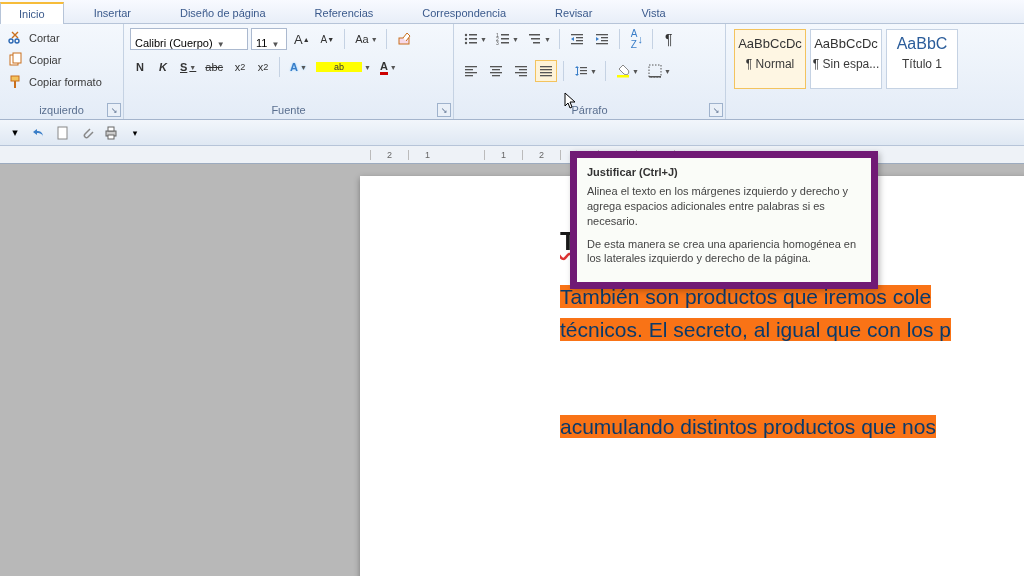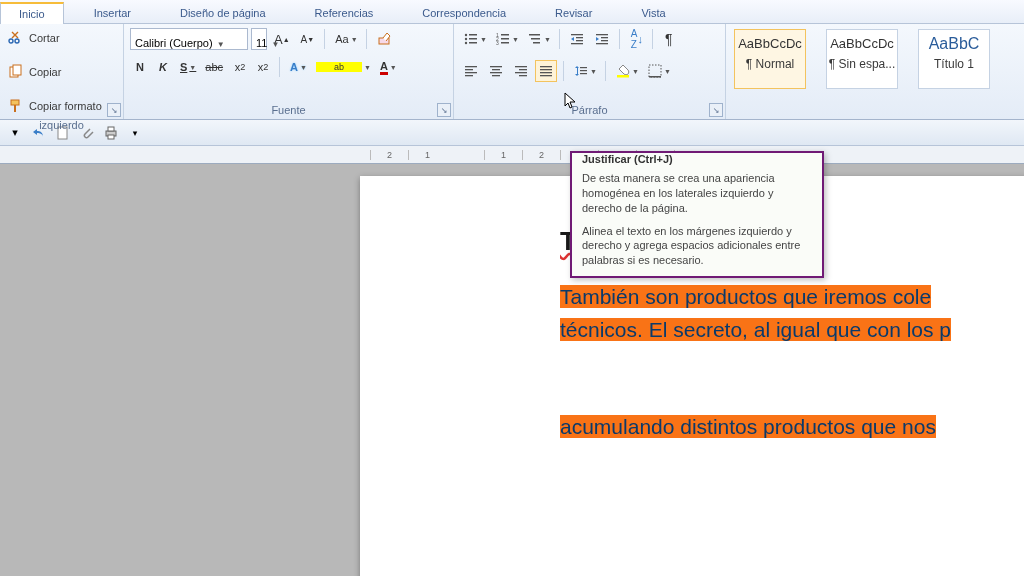--- a/index.html
+++ b/index.html
@@ -27,41 +27,41 @@
 .combo .arrow { margin-left:4px; font-size:8px; color:#555; }
 .btn { min-width:20px; height:22px; display:flex; align-items:center; justify-content:center; cursor:pointer; padding:0 3px; color:#333; border:1px solid transparent; }
 .btn.split { padding-right:1px; }
 .btn .dd { font-size:7px; margin-left:2px; color:#555; }
 .sep { width:1px; height:20px; background:#c5d2e3; margin:0 3px; }
 
 
 .para-col { display:flex; flex-direction:column; gap:4px; }
 
 
-.styles { display:flex; gap:20px; padding:2px;justify-content:space-between; }
+.styles { display:flex; gap:4px; padding:2px;justify-content:space-between; }
 .style-box { width:72px; height:60px; border:1px solid #c5d2e3; background:#fff; display:flex; flex-direction:column; align-items:center; justify-content:center; cursor:pointer; }
 .style-box.sel { border-color:#f3c35e; background:#fef6e3; }
 .style-preview { font-size:13px; flex:1; display:flex; align-items:center; color:#333; }
 .style-name { font-size:12px; color:#3a3a3a; padding-bottom:17px; }
 
 
 .qat { height:26px; background:linear-gradient(#f2f6fb,#dfe8f3); border-bottom:1px solid #b6c4d8; display:flex; align-items:center; padding:0 6px; gap:6px; }
 .qat .qbtn { width:18px; height:18px; display:flex; align-items:center; justify-content:center; cursor:pointer; }
 
 
 .workspace { position:absolute; top:146px; left:0; right:0; bottom:0; background:#b8b8b8; }
 .ruler { position:absolute; top:0; left:0; right:0; height:18px; background:#eef2f7; border-bottom:1px solid #9cabbf; font-size:9px; color:#666; display:flex; align-items:center; padding-left:370px; gap:0; overflow:hidden; }
 .ruler .tick { width:38px; text-align:center; border-left:1px solid #bbb; }
 .page { position:absolute; top:30px; left:360px; width:900px; background:#fff; box-shadow:0 2px 6px rgba(0,0,0,.35); padding:50px 40px 40px 200px; min-height:700px; }
 .doc-title { font-size:26px; font-weight:bold; color:#1a1a1a; text-decoration:underline wavy #d33; margin-bottom:24px; }
 .doc-body { font-size:21px; line-height:1.55; color:#0a3a6b; }
 .doc-body .hl { background:#f97316; }
 
 
-.tooltip { position:absolute; top:5px; left:570px; width:254px; background:#fafcf8; border:2px solid #701a75; box-shadow:2px 2px 6px rgba(0,0,0,.25); padding:0 10px; z-index:50; font-size:11px; color:#444; }
+.tooltip { position:absolute; top:5px; left:570px; width:308px; background:#fafcf8; border:7px solid #701a75; box-shadow:2px 2px 6px rgba(0,0,0,.25); padding:8px 10px; z-index:50; font-size:11px; color:#444; }
 .tooltip .tt-title { font-weight:bold; color:#333; margin-bottom:6px; }
 .tooltip p { margin-bottom:8px; line-height:1.35; }
 
 
 .cursor { position:absolute; top:92px; left:564px; z-index:60; font-size:16px; color:#000; pointer-events:none; }
 
 
 .ico svg, .qbtn svg { width:16px; height:16px; }
 
 .btn.active-justify { border:1px solid #f3c35e; background:#fef3d8; }
@@ -75,21 +75,21 @@
   <div class="tab">Diseño de página</div>
   <div class="tab">Referencias</div>
   <div class="tab">Correspondencia</div>
   <div class="tab">Revisar</div>
   <div class="tab">Vista</div>
 </div>
 
 <div class="ribbon">
 
   <div class="group" style="width:124px">
-    <div class="group-body" style="flex-direction:column; gap:12px;">
+    <div class="group-body" style="flex-direction:column; gap:0;">
       <div class="clip-item">
         <span class="ico">
             <svg viewBox="0 0 16 16">
               <path d="M4 2l6 6M10 2l-6 6" stroke="#c96f1d" stroke-width="1.4" fill="none"></path>
               <circle cx="3" cy="11" r="2" fill="none" stroke="#2a67b3" stroke-width="1.4"></circle>
               <circle cx="9" cy="11" r="2" fill="none" stroke="#2a67b3" stroke-width="1.4"></circle>
             </svg>
           </span>
         <span>Cortar</span>
       </div>
@@ -116,21 +116,21 @@
     <div class="dlaunch">↘</div>
   </div>
 
   <div class="group" style="width:330px">
     <div class="group-body" style="flex-direction:column;">
       <div class="font-row">
         <div class="combo" style="width:118px">
           <span>Calibri (Cuerpo)</span>
             <span class="arrow">▼</span>
         </div>
-        <div class="combo" style="width:16px">
+        <div class="combo" style="width:36px">
           <span>11</span>
             <span class="arrow">▼</span>
         </div>
         <div class="btn" style="font-size:13px">A<sup style="font-size:7px">▲</sup></div>
         <div class="btn" style="font-size:10px">A<sup style="font-size:7px">▼</sup></div>
         <div class="sep"></div>
         <div class="btn split">Aa<span class="dd">▼</span></div>
         <div class="sep"></div>
         <div class="btn">
             <svg width="16" height="16" viewBox="0 0 16 16">
@@ -345,22 +345,22 @@
     <div class="tick">1</div>
     <div class="tick">2</div>
     <div class="tick">3</div>
     <div class="tick">4</div>
     <div class="tick">5</div>
     <div class="tick">6</div>
   </div>
 
   <div class="tooltip">
     <div class="tt-title">Justificar (Ctrl+J)</div>
+    <p>Alinea el texto en los márgenes izquierdo y derecho y agrega espacios adicionales entre palabras si es necesario.</p>
     <p>De esta manera se crea una apariencia homogénea en los laterales izquierdo y derecho de la página.</p>
-    <p>Alinea el texto en los márgenes izquierdo y derecho y agrega espacios adicionales entre palabras si es necesario.</p>
   </div>
 
   <div class="page">
     <div class="doc-title">TECNICO DE PC.-</div>
     <div class="doc-body">
       <span class="hl">También son productos que iremos cole</span><br>
       <span class="hl">técnicos. El secreto, al igual que con los p</span><br>
       <br>
       <br>
       <span class="hl">acumulando distintos productos que nos</span>

